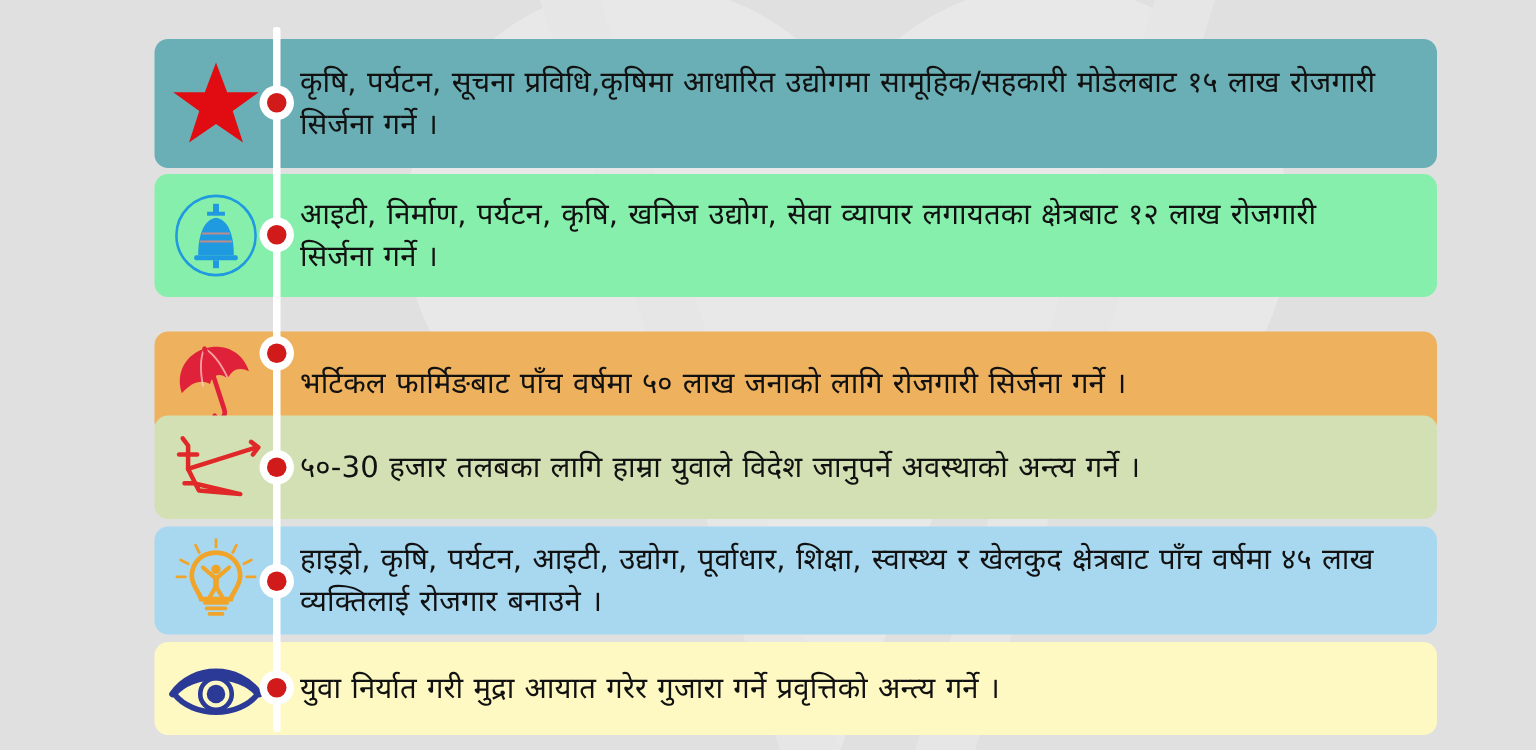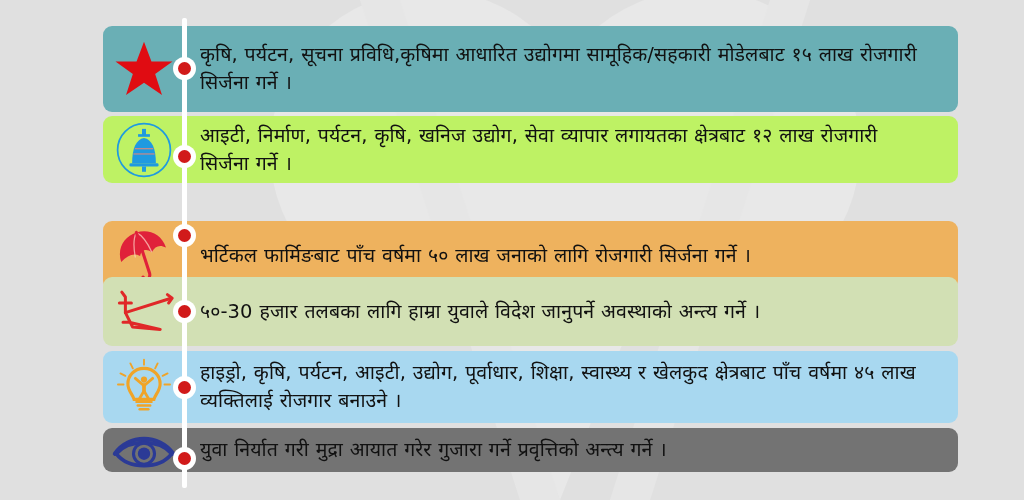--- a/index.html
+++ b/index.html
@@ -137,21 +137,21 @@
 
     <div class="row" style="top:26px;height:86px;background:#6aafb5;">
       <div class="icon-cell">
         <svg width="62" height="62" viewBox="0 0 100 100">
           <polygon points="50,6 62,38 96,38 68,58 79,92 50,72 21,92 32,58 4,38 38,38" fill="#e00c12"></polygon>
         </svg>
       </div>
       <div class="row-text two-line">कृषि, पर्यटन, सूचना प्रविधि,कृषिमा आधारित उद्योगमा सामूहिक/सहकारी मोडेलबाट १५ लाख रोजगारी सिर्जना गर्ने ।</div>
     </div>
 
-    <div class="row" style="top:116px;height:67px;background:#bef264;">
+    <div class="row" style="top:116px;height:82px;background:#86efac;">
       <div class="icon-cell">
         <svg width="66" height="66" viewBox="0 0 100 100">
           <circle cx="50" cy="50" r="40" fill="none" stroke="#1f9ae0" stroke-width="2.6"></circle>
           <rect x="47" y="18" width="6" height="10" fill="#1f9ae0"></rect>
           <rect x="41" y="26" width="18" height="4" fill="#1f9ae0"></rect>
           <path d="M32 70 C32 48 38 34 50 32 C62 34 68 48 68 70 Z" fill="#1f9ae0"></path>
           <rect x="28" y="70" width="44" height="5" rx="2" fill="#1f9ae0"></rect>
           <rect x="47" y="75" width="6" height="8" fill="#1f9ae0"></rect>
           <path d="M36 48 H64" stroke="#bf8c8d" stroke-width="2"></path>
           <path d="M34 56 H66" stroke="#bf8c8d" stroke-width="2"></path>
@@ -211,21 +211,21 @@
             <path d="M51 58 L58 70" stroke="#f0a428" stroke-width="4.5" stroke-linecap="round"></path>
           </g>
           <rect x="36" y="72" width="28" height="4" rx="2" fill="#f0a428"></rect>
           <rect x="38" y="78" width="24" height="4" rx="2" fill="#f0a428"></rect>
           <rect x="41" y="84" width="18" height="4" rx="2" fill="#f0a428"></rect>
         </svg>
       </div>
       <div class="row-text two-line">हाइड्रो, कृषि, पर्यटन, आइटी, उद्योग, पूर्वाधार, शिक्षा, स्वास्थ्य र खेलकुद क्षेत्रबाट पाँच वर्षमा ४५ लाख व्यक्तिलाई रोजगार बनाउने ।</div>
     </div>
 
-    <div class="row" style="top:428px;height:44px;background:#737373;">
+    <div class="row" style="top:428px;height:62px;background:#fef9c3;">
       <div class="icon-cell">
         <svg width="68" height="52" viewBox="0 0 110 80">
           <path d="M8 46 C30 14 80 14 102 46" fill="none" stroke="#2b3a96" stroke-width="7" stroke-linecap="round"></path>
           <path d="M10 46 C30 72 80 72 100 46 C80 22 30 22 10 46 Z" fill="none" stroke="#2b3a96" stroke-width="6"></path>
           <circle cx="55" cy="46" r="17" fill="none" stroke="#2b3a96" stroke-width="5"></circle>
           <circle cx="55" cy="46" r="10" fill="#2b3a96"></circle>
         </svg>
       </div>
       <div class="row-text">युवा निर्यात गरी मुद्रा आयात गरेर गुजारा गर्ने प्रवृत्तिको अन्त्य गर्ने ।</div>
     </div>

